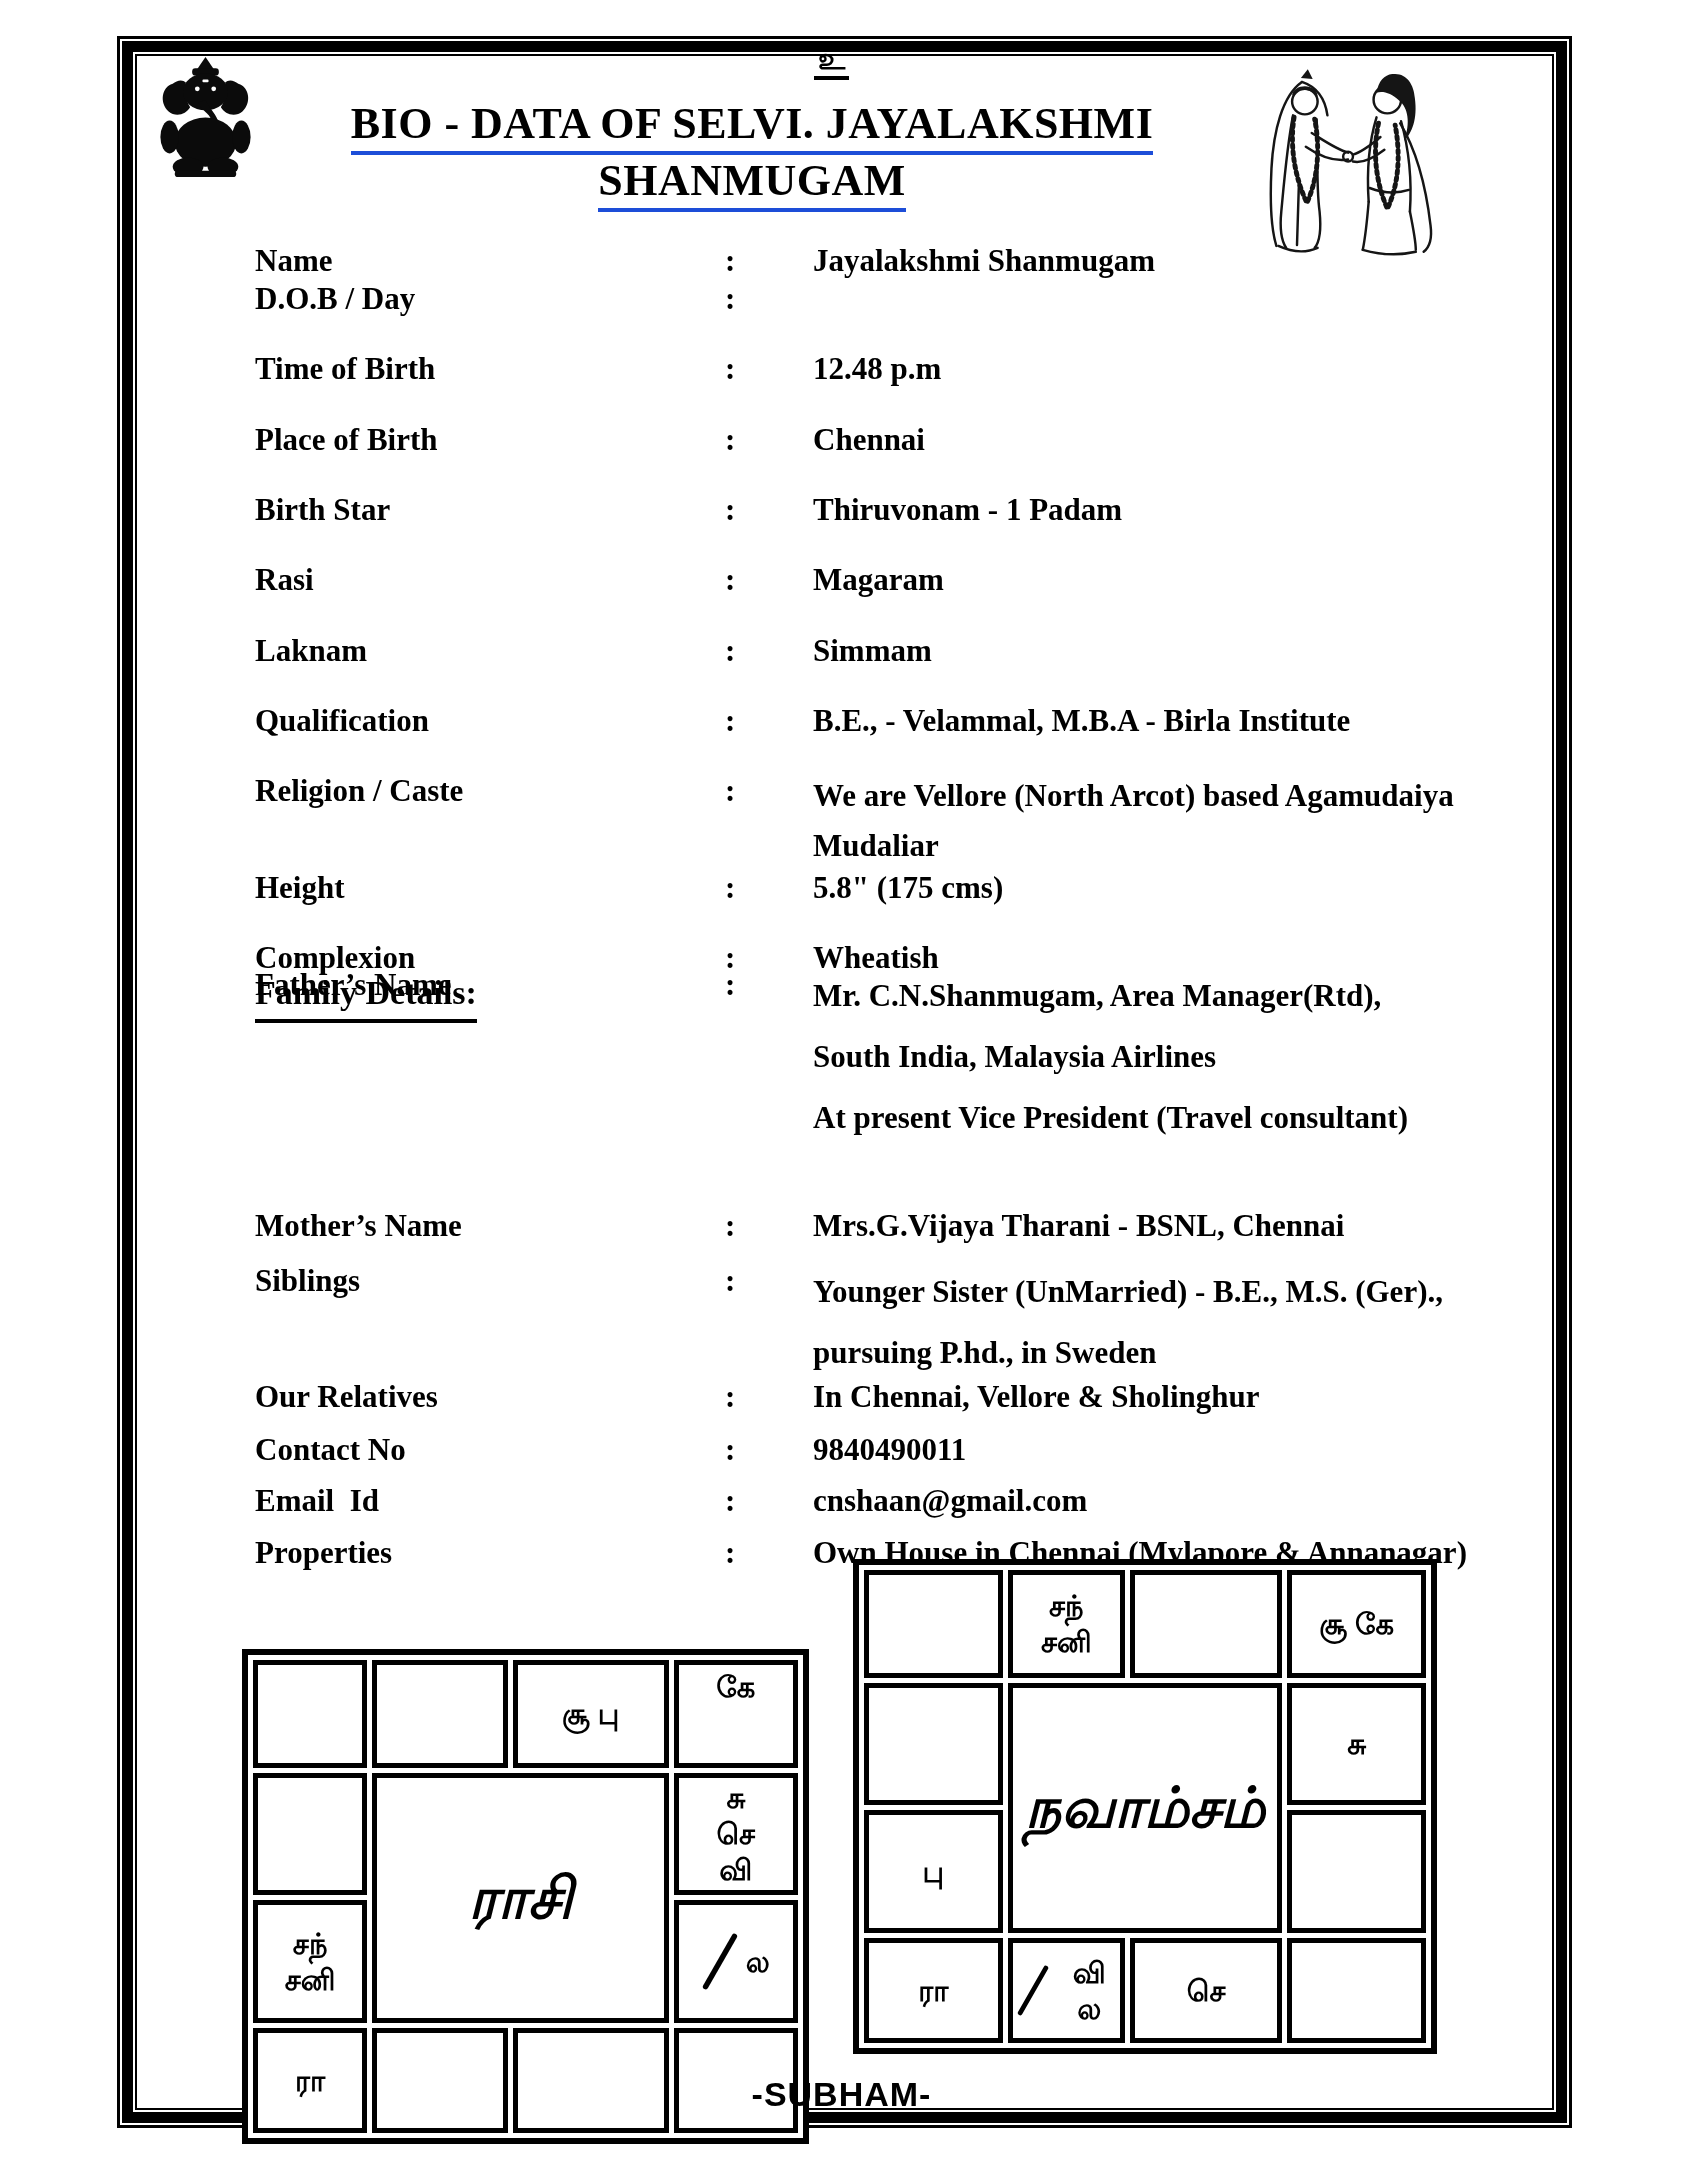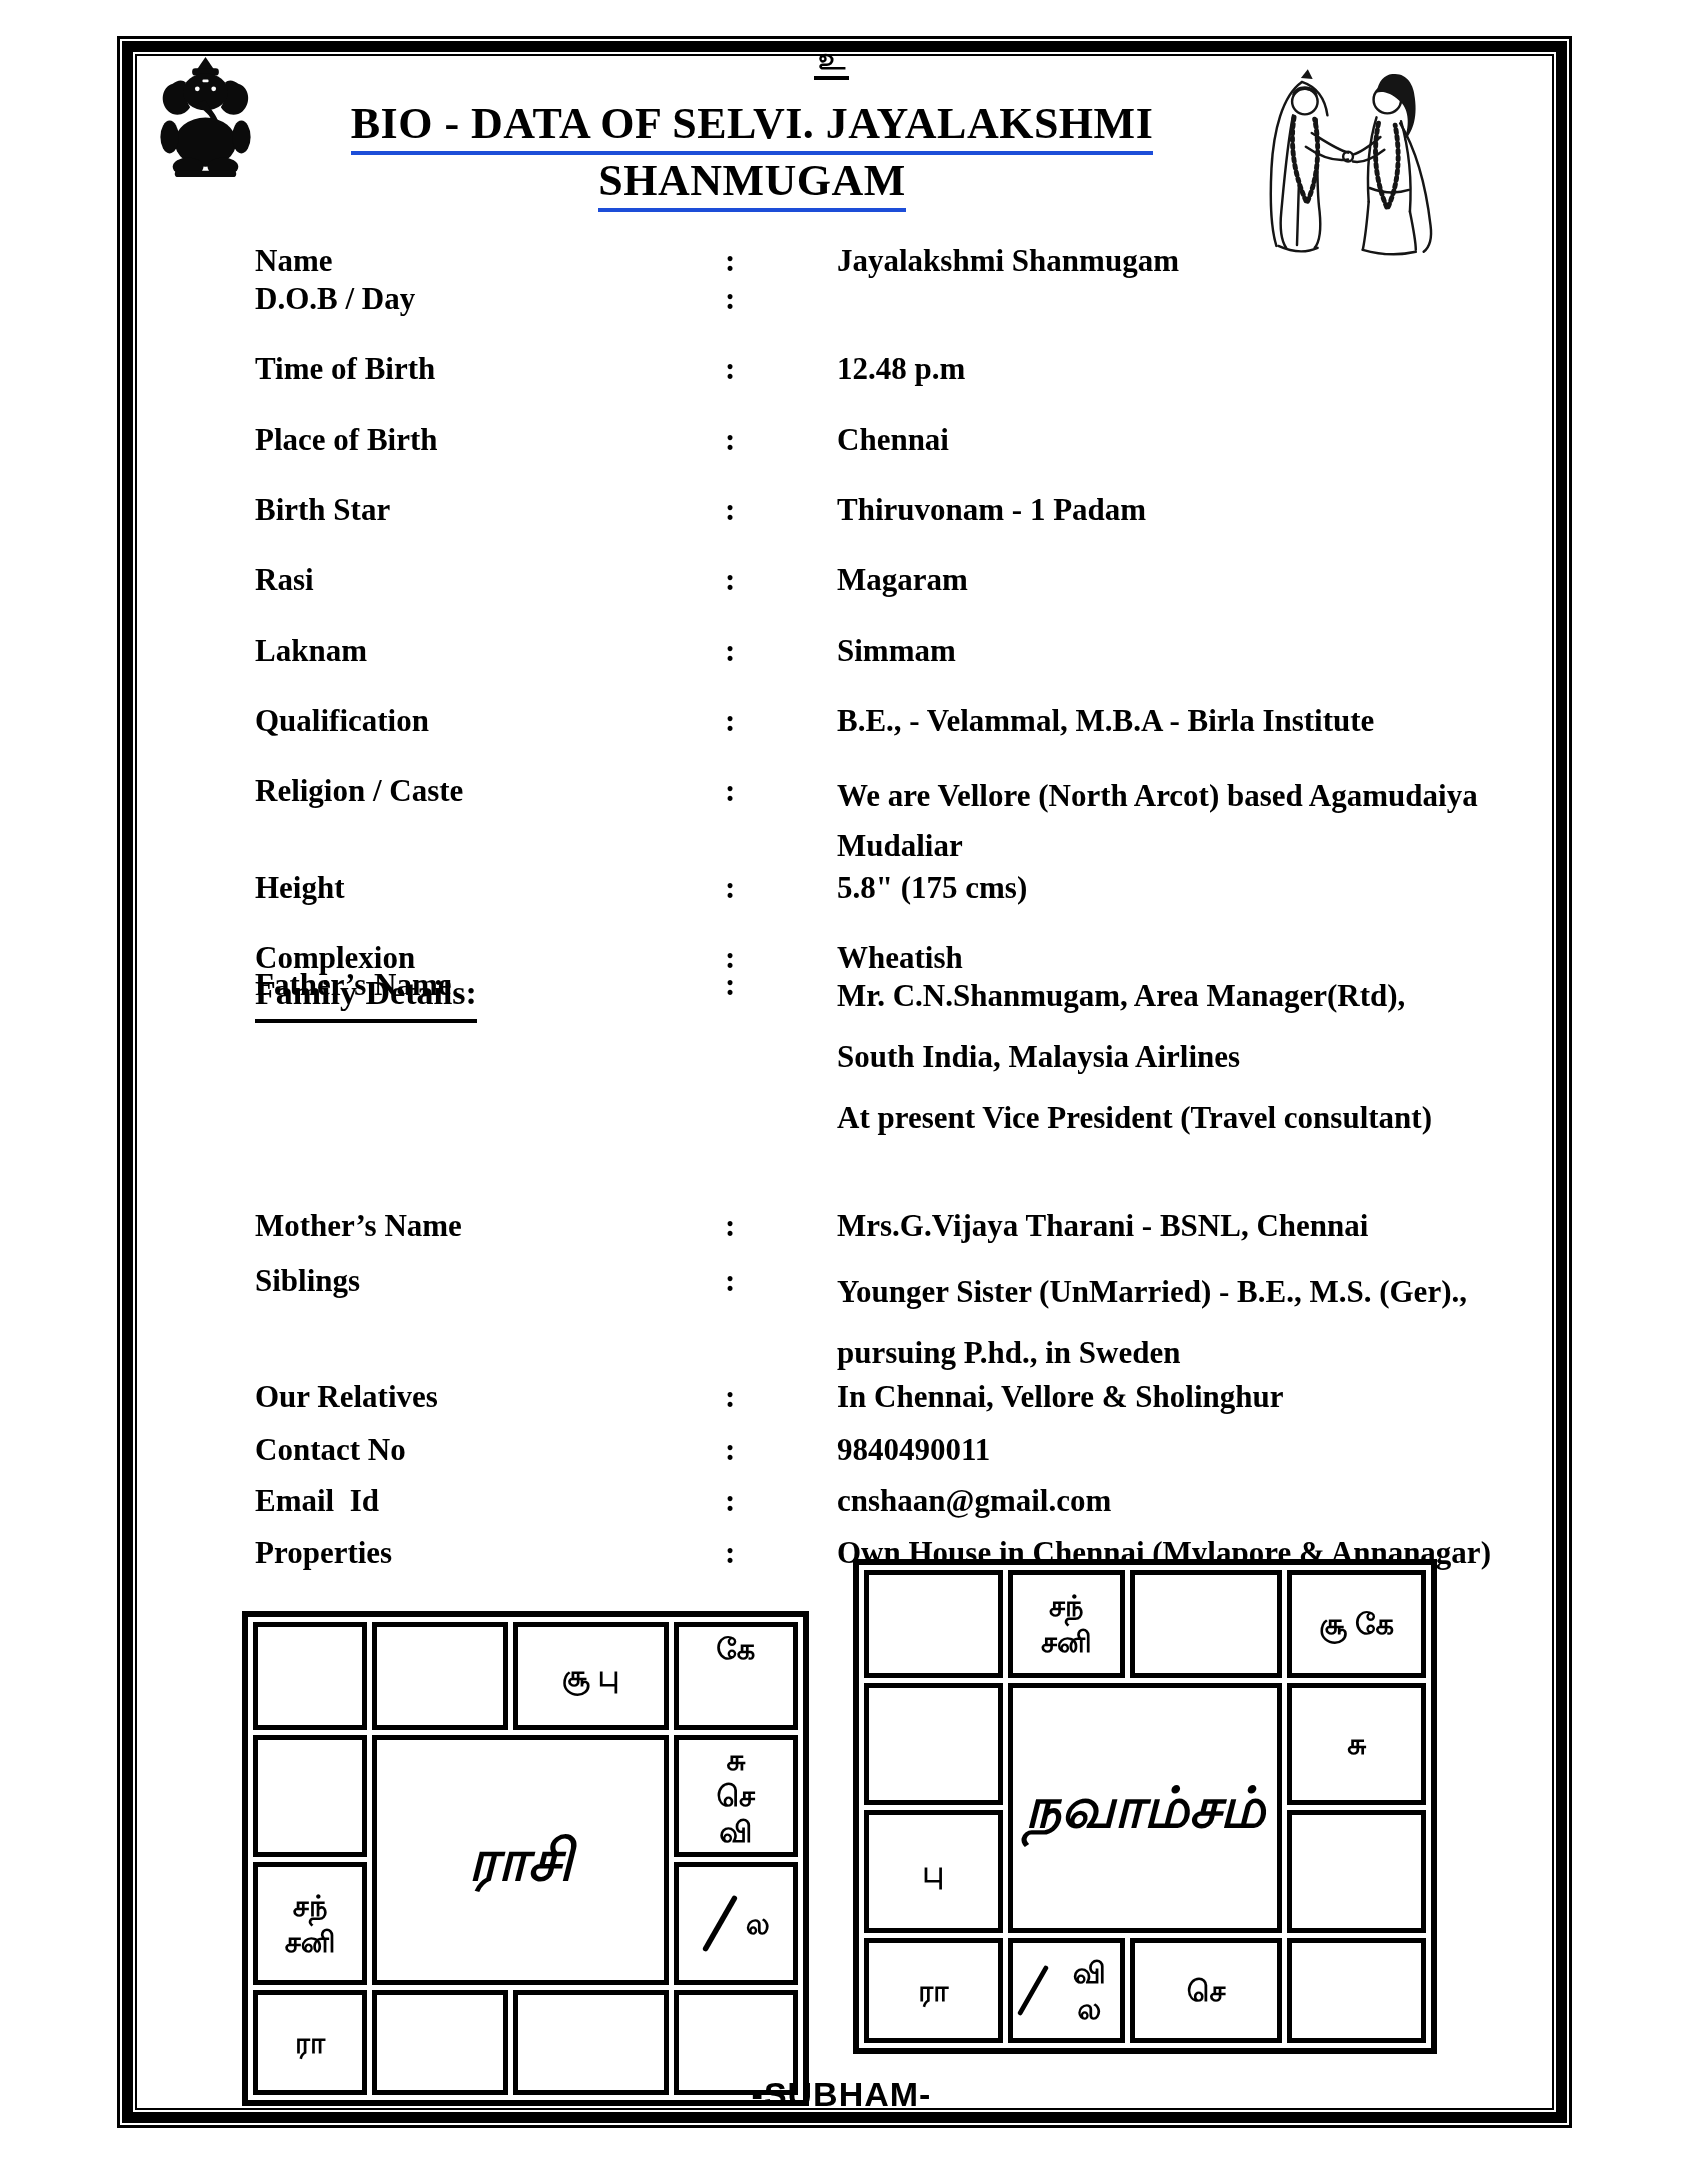--- a/index.html
+++ b/index.html
@@ -22,30 +22,30 @@
            font-size:44px; font-weight:bold; line-height:57px; letter-spacing:0.5px; }
   .title .u { border-bottom:4px solid #1d4ed8; padding-bottom:3px; }
 
   .ganesha { position:absolute; left:147px; top:55px; width:117px; height:123px; }
   .couple  { position:absolute; left:1243px; top:59px; width:216px; height:203px; }
 
   .row { position:absolute; left:255px; width:1267px; display:flex;
          font-size:31px; font-weight:bold; line-height:40px; }
   .row .label { width:470px; white-space:pre-wrap; }
   .row .colon { width:88px; }
-  .row .value { flex:1; white-space:pre-line;margin-left:24px; }
+  .row .value { flex:1; white-space:pre-line; }
   .lh50 .value { line-height:50px; }
   .lh62 .value { line-height:61px; }
 
   .family-heading { position:absolute; left:255px; top:974px; font-size:34px; font-weight:bold; }
   .family-heading span { border-bottom:4px solid #000; padding-bottom:8px; }
 
   .chart { position:absolute; background:#fff; border:6px solid #000; padding:5px;
            display:grid; gap:5px; box-sizing:border-box; }
-  #rasi-chart { left:242px; top:1611px; width:567px; height:495px;
+  #rasi-chart { left:242px; top:1649px; width:567px; height:495px;
                 grid-template-columns:115fr 136fr 157fr 125fr;
                 grid-template-rows:108fr 122fr 123fr 105fr; }
   #nav-chart  { left:853px; top:1559px; width:584px; height:495px;
                 grid-template-columns:130fr 110fr 143fr 130fr;
                 grid-template-rows:108fr 122fr 123fr 105fr; }
   .cell { border:5px solid #000; display:flex; align-items:center; justify-content:center;
           font-family:"Liberation Sans", sans-serif; font-weight:bold; font-size:29px;
           text-align:center; white-space:pre-line; line-height:36px; box-sizing:border-box; }
   .cell.top { align-items:flex-start; padding-top:4px; }
   .cell.slashcell { gap:8px; }

